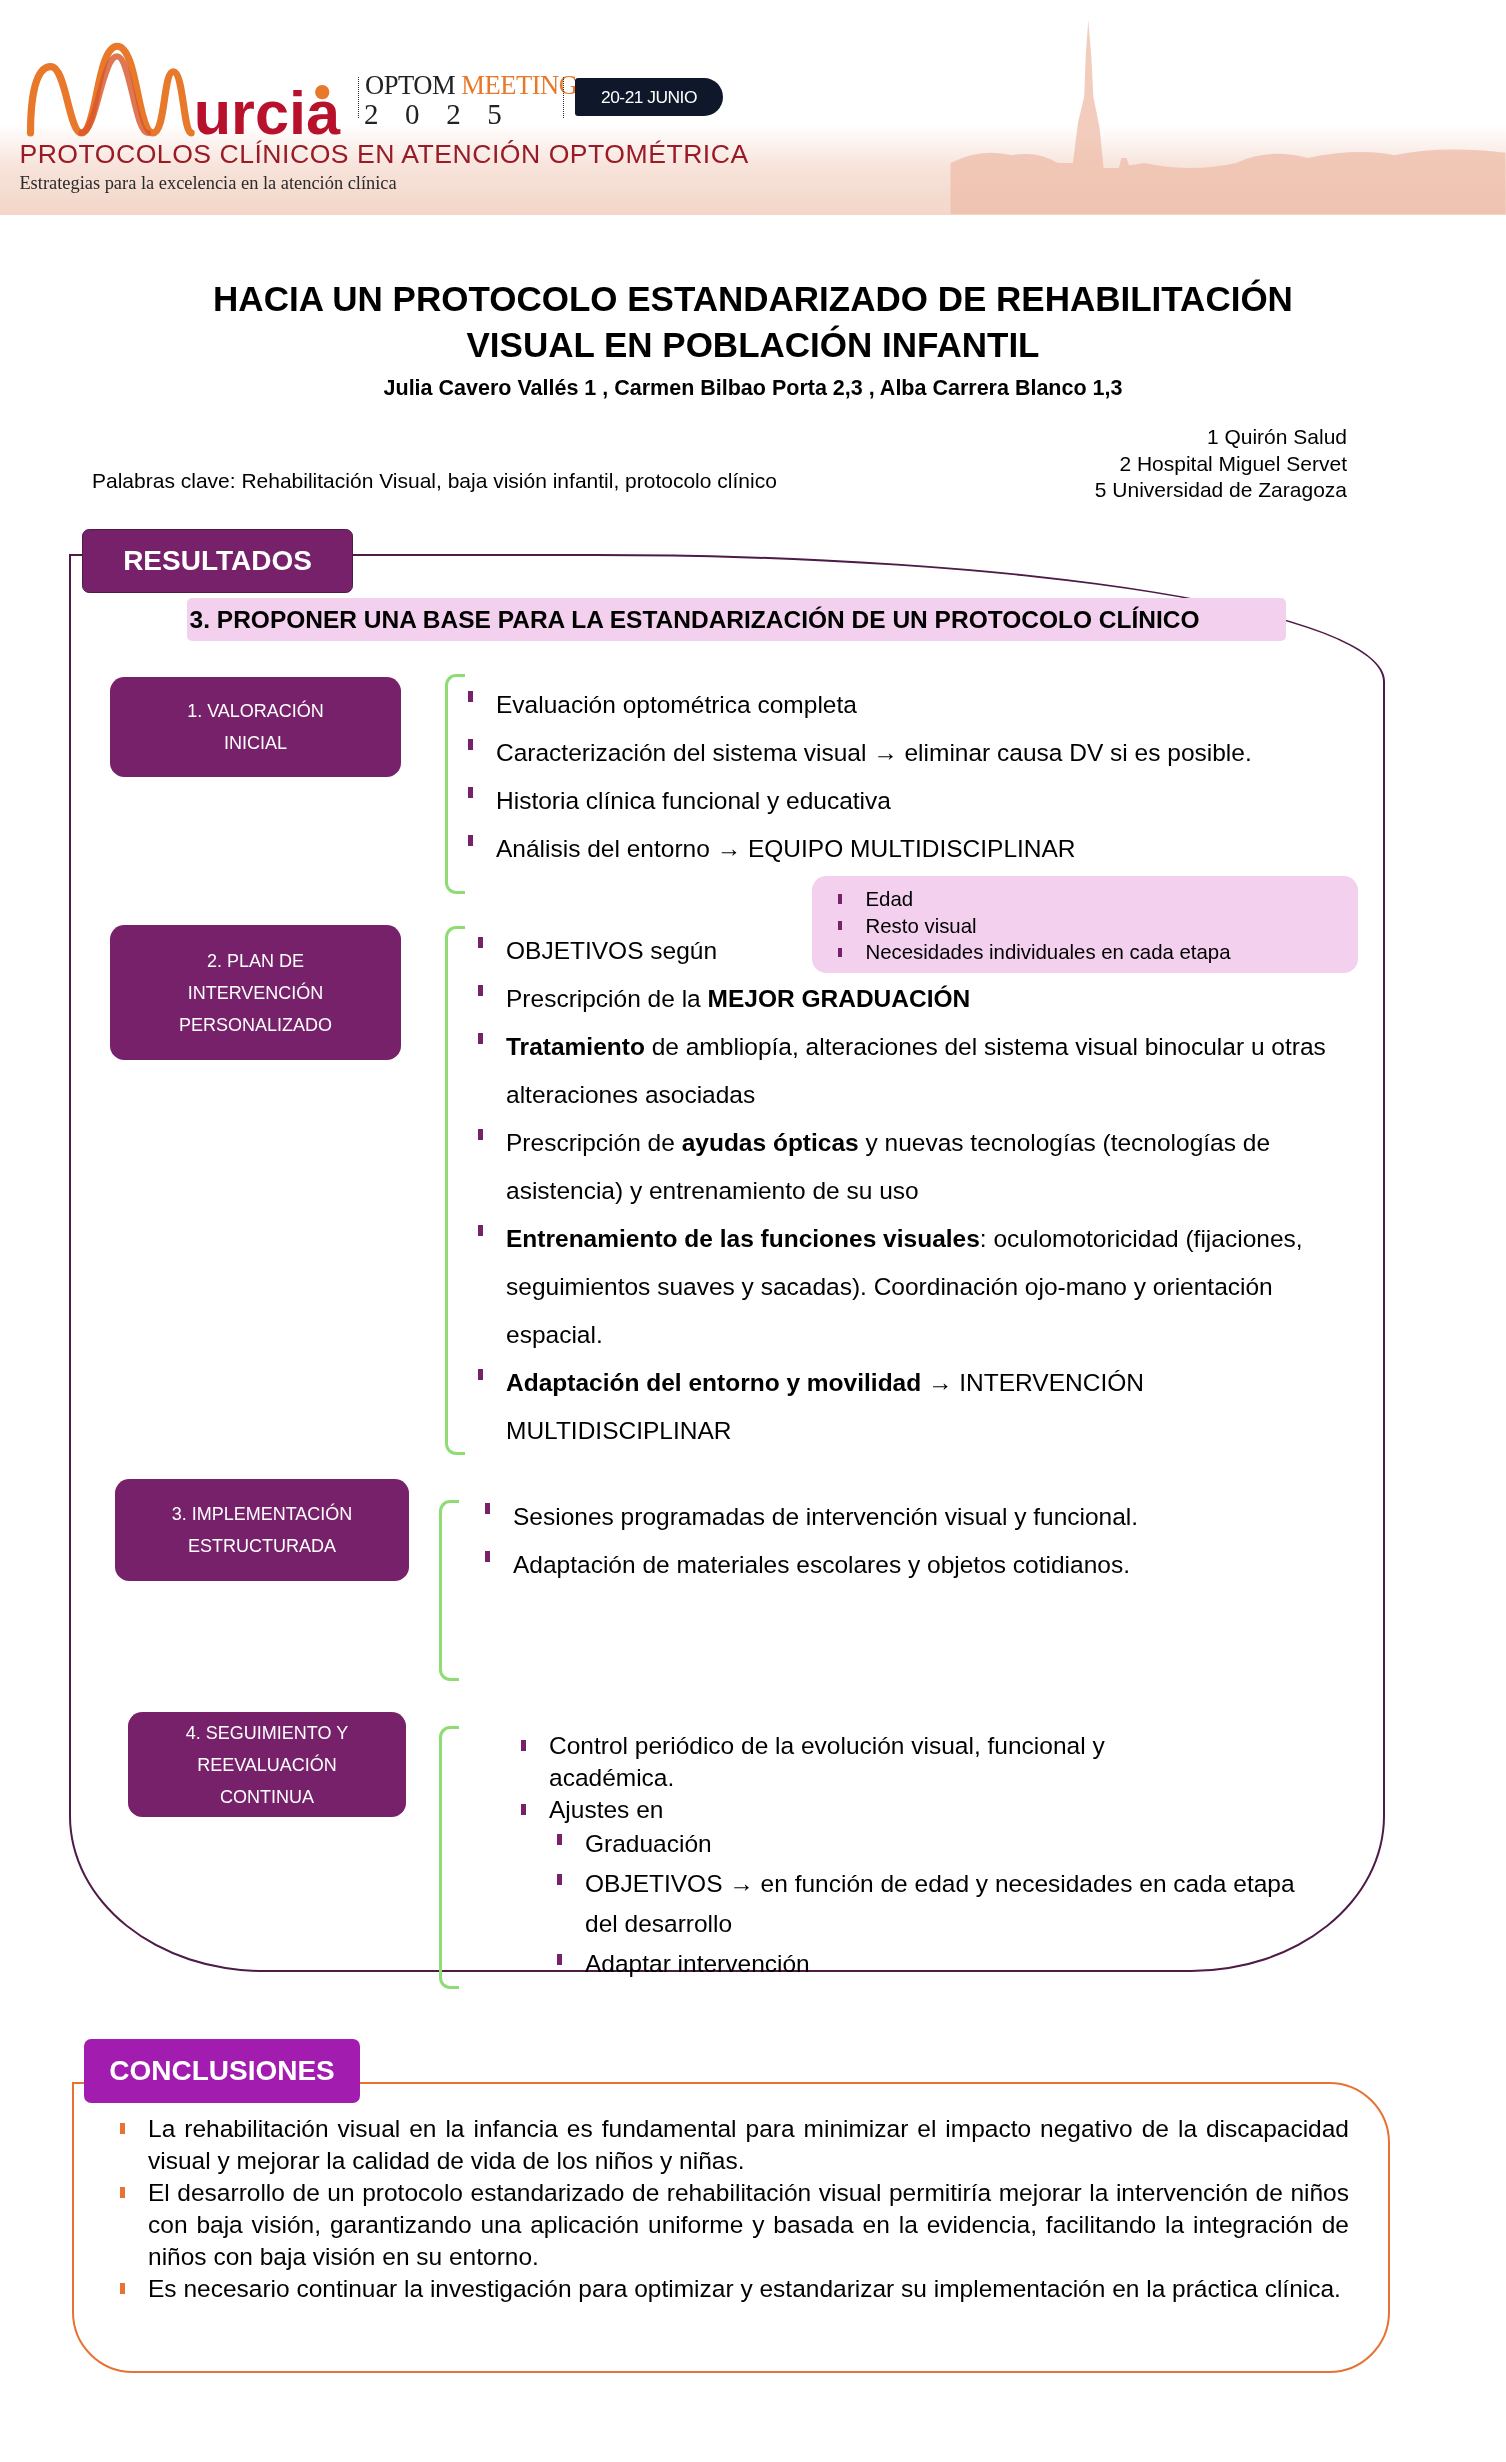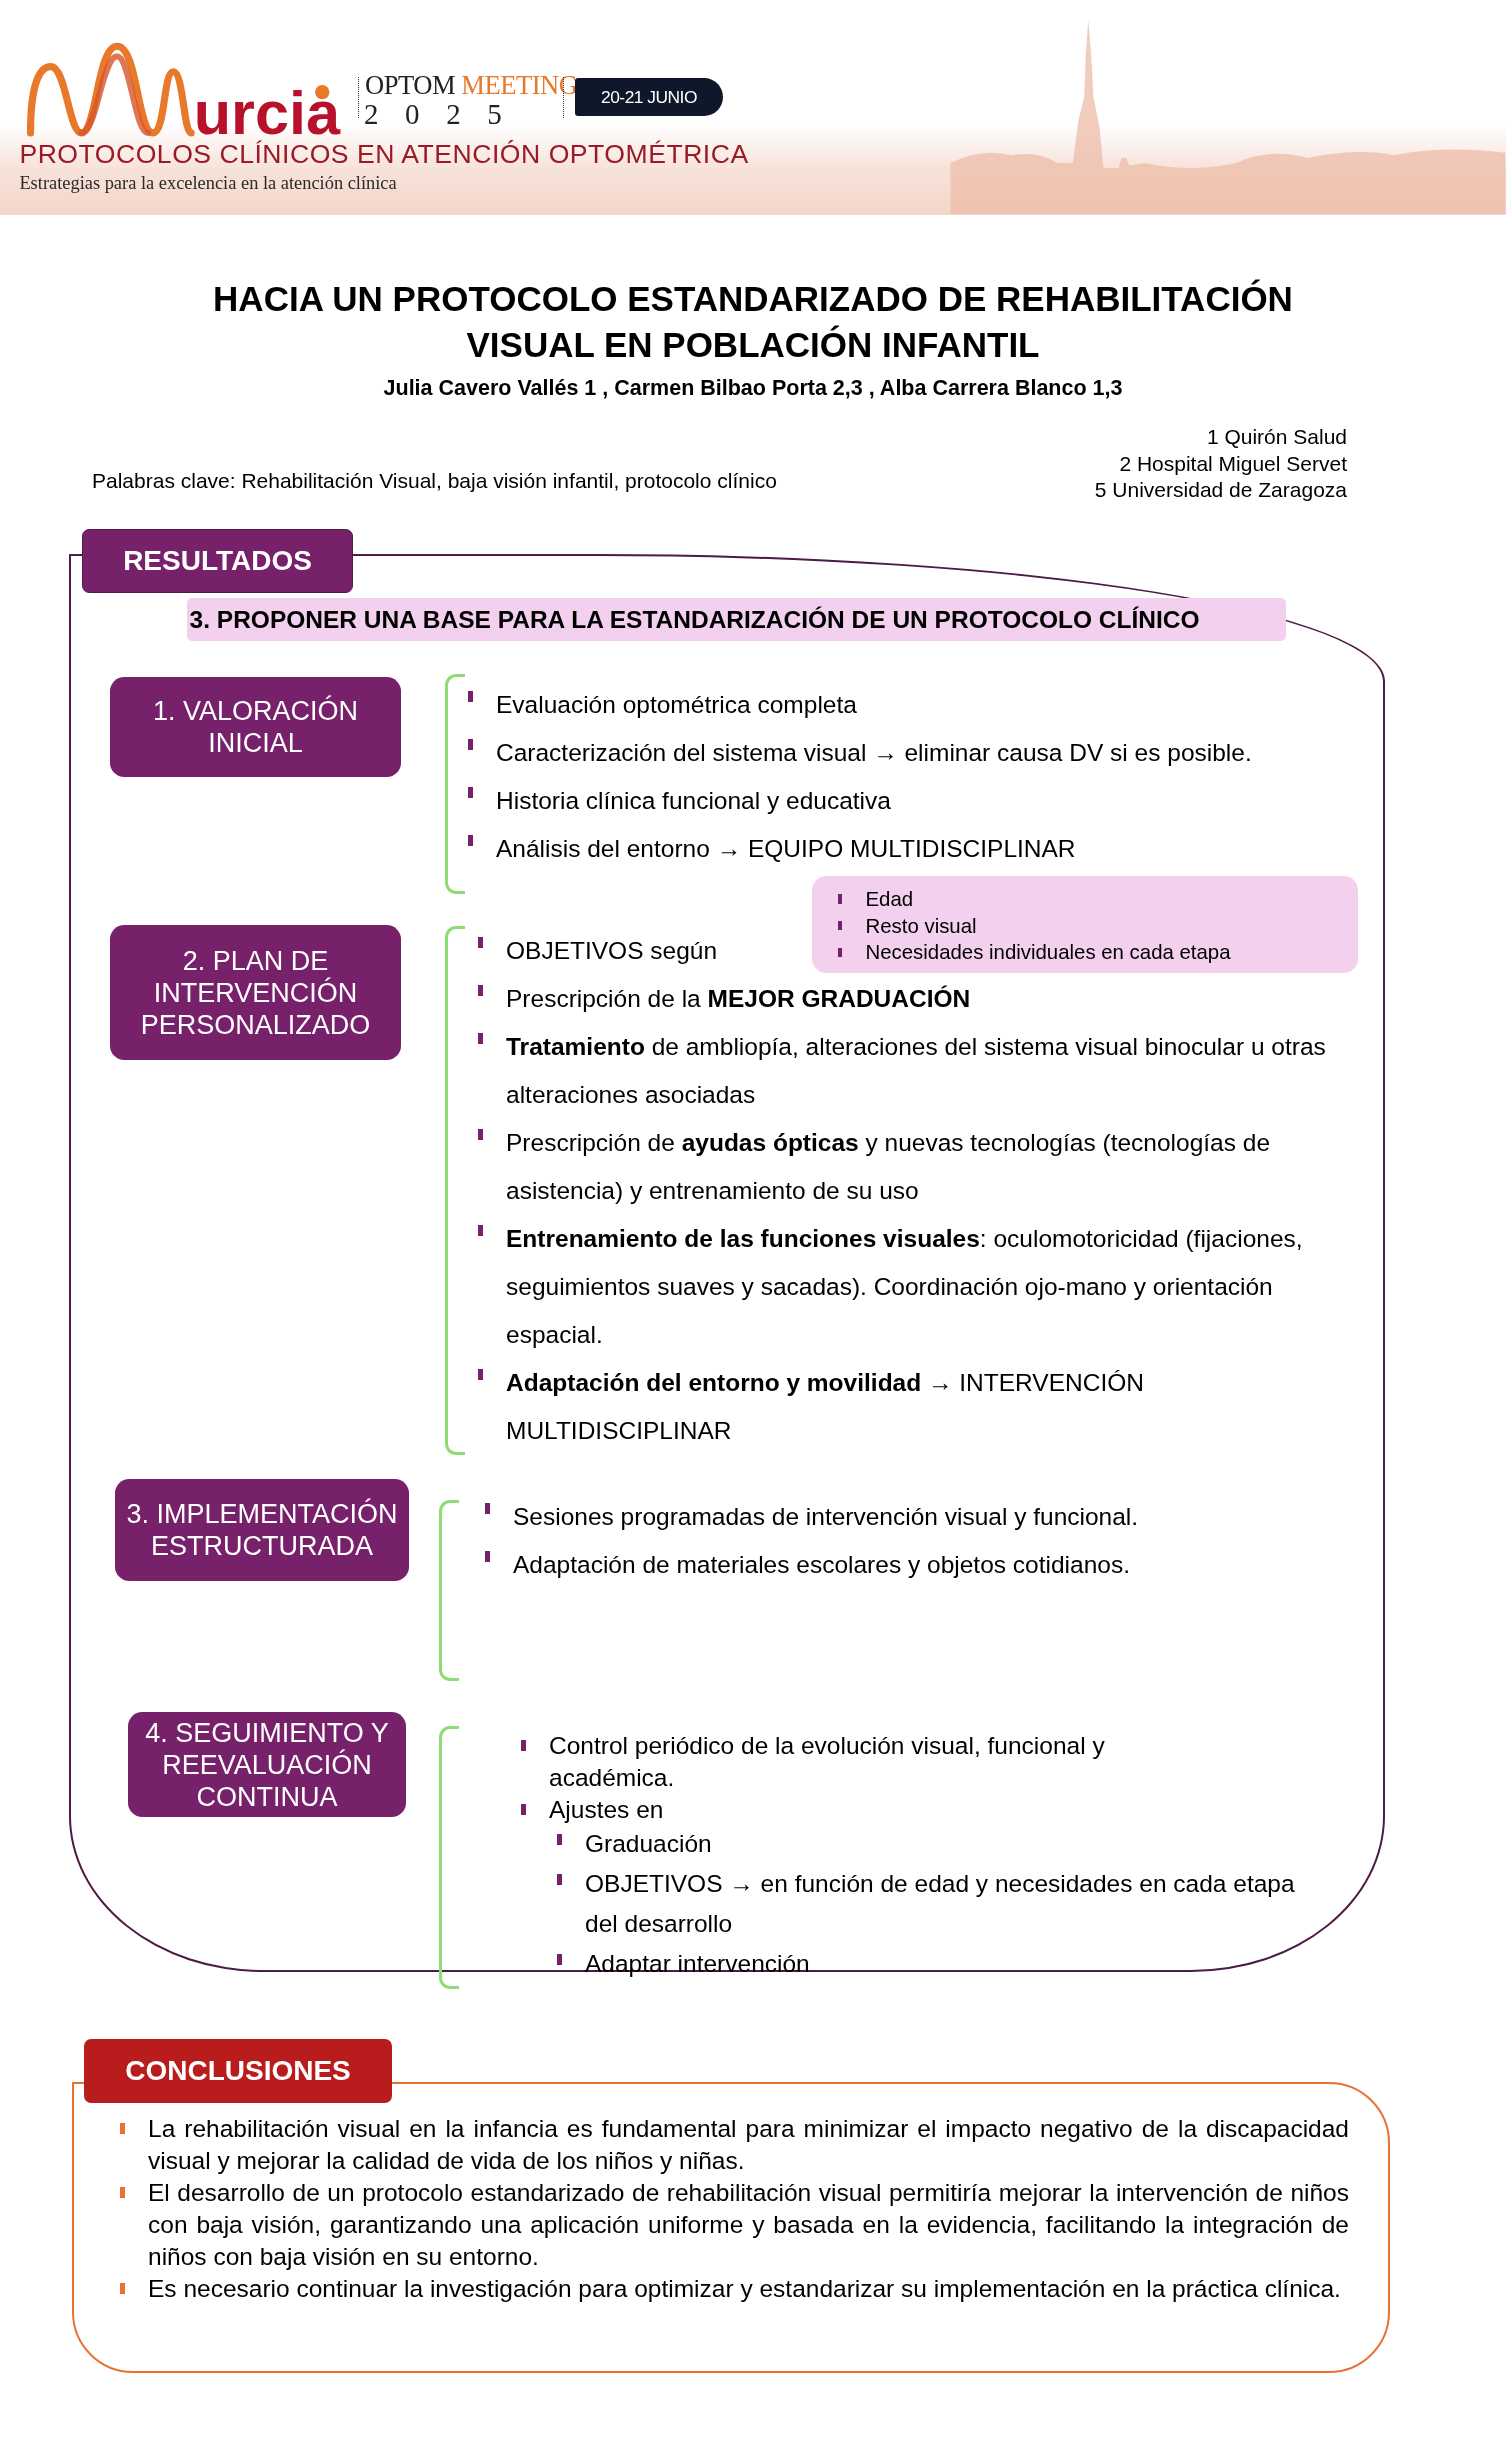--- a/index.html
+++ b/index.html
@@ -35,27 +35,27 @@
   .affil { right: 159px; top: 424px; text-align: right; font-size: 21px; line-height: 26.6px; }
 
   
   .results-frame { left: 69px; top: 554px; width: 1316px; height: 1418px;
     border: 2.6px solid #4e1a46; border-radius: 60% 60% 194px 194px / 9% 9% 11% 11%;
     box-sizing: border-box; border-top-left-radius: 0; }
   .tab { height: 64px; border-radius: 7.2px; color: #fff; font-weight: bold; font-size: 28px;
     display: flex; align-items: center; justify-content: center; box-sizing: border-box; }
   .tab.results { left: 82px; top: 529px; width: 271px; background: #77216b;
     border: 1.5px solid #4e1a46; }
-  .tab.concl { left: 84px; top: 2039px; width: 308px; background: #b91c1c; }
+  .tab.concl { left: 84px; top: 2039px; width: 276px; background: #a21caf; }
 
   .subheading { left: 187px; top: 598px; width: 1099px; height: 43px; background: #f2d0ee;
     border-radius: 5.1px; font-weight: bold; font-size: 24.5px; display: flex;
     align-items: center; padding-left: 2.6px; box-sizing: border-box; white-space: nowrap; }
 
-  .step-box { background: #77216b; color: #fff; border-radius: 14.3px; font-size: 27px;
+  .step-box { background: #77216b; color: #fff; border-radius: 14.3px; font-size: 18px;
     line-height: 32px; text-align: center; display: flex; align-items: center;
     justify-content: center; box-sizing: border-box; padding: 0 5.1px; }
 
   .bracket { border-left: 3.1px solid #8fdc74; border-top: 3.1px solid #8fdc74; border-bottom: 3.1px solid #8fdc74;
     border-radius: 11.2px 0 0 11.2px; width: 20.4px; box-sizing: border-box; }
 
   .bullets { list-style: none; margin: 0; padding: 0; font-size: 24.5px; }
   .bullets li { position: relative; padding-left: 28px; }
   .bullets li::before { content: ""; position: absolute; left: 0; top: 0.42em;
     width: 5.1px; height: 11.2px; background: #77216b; }

